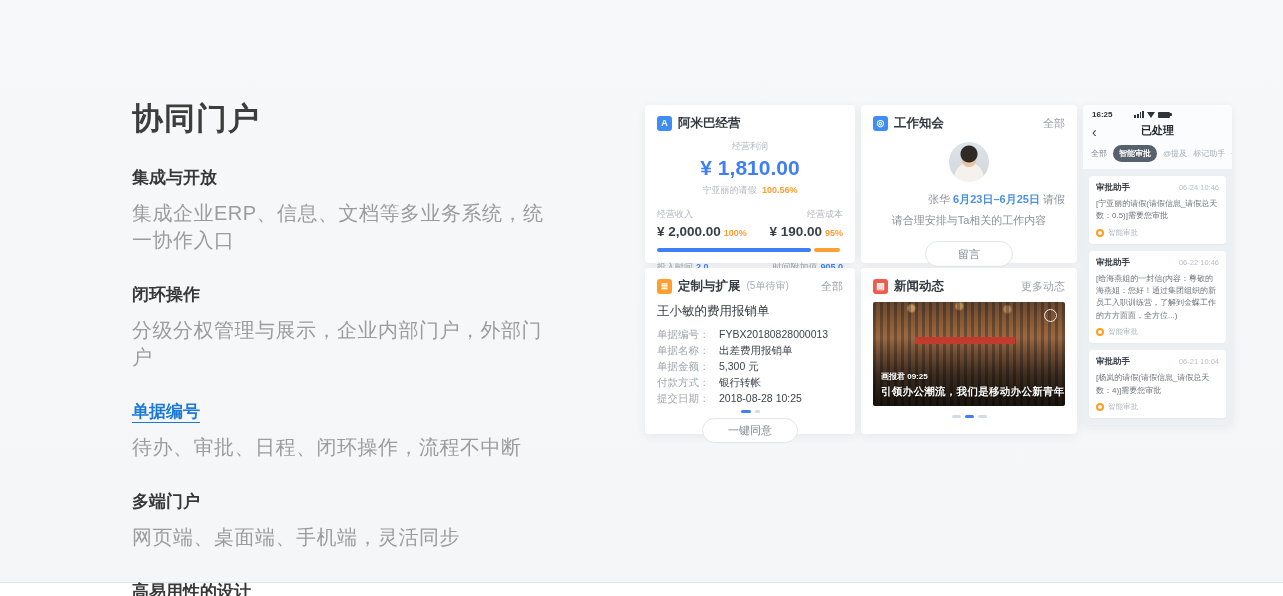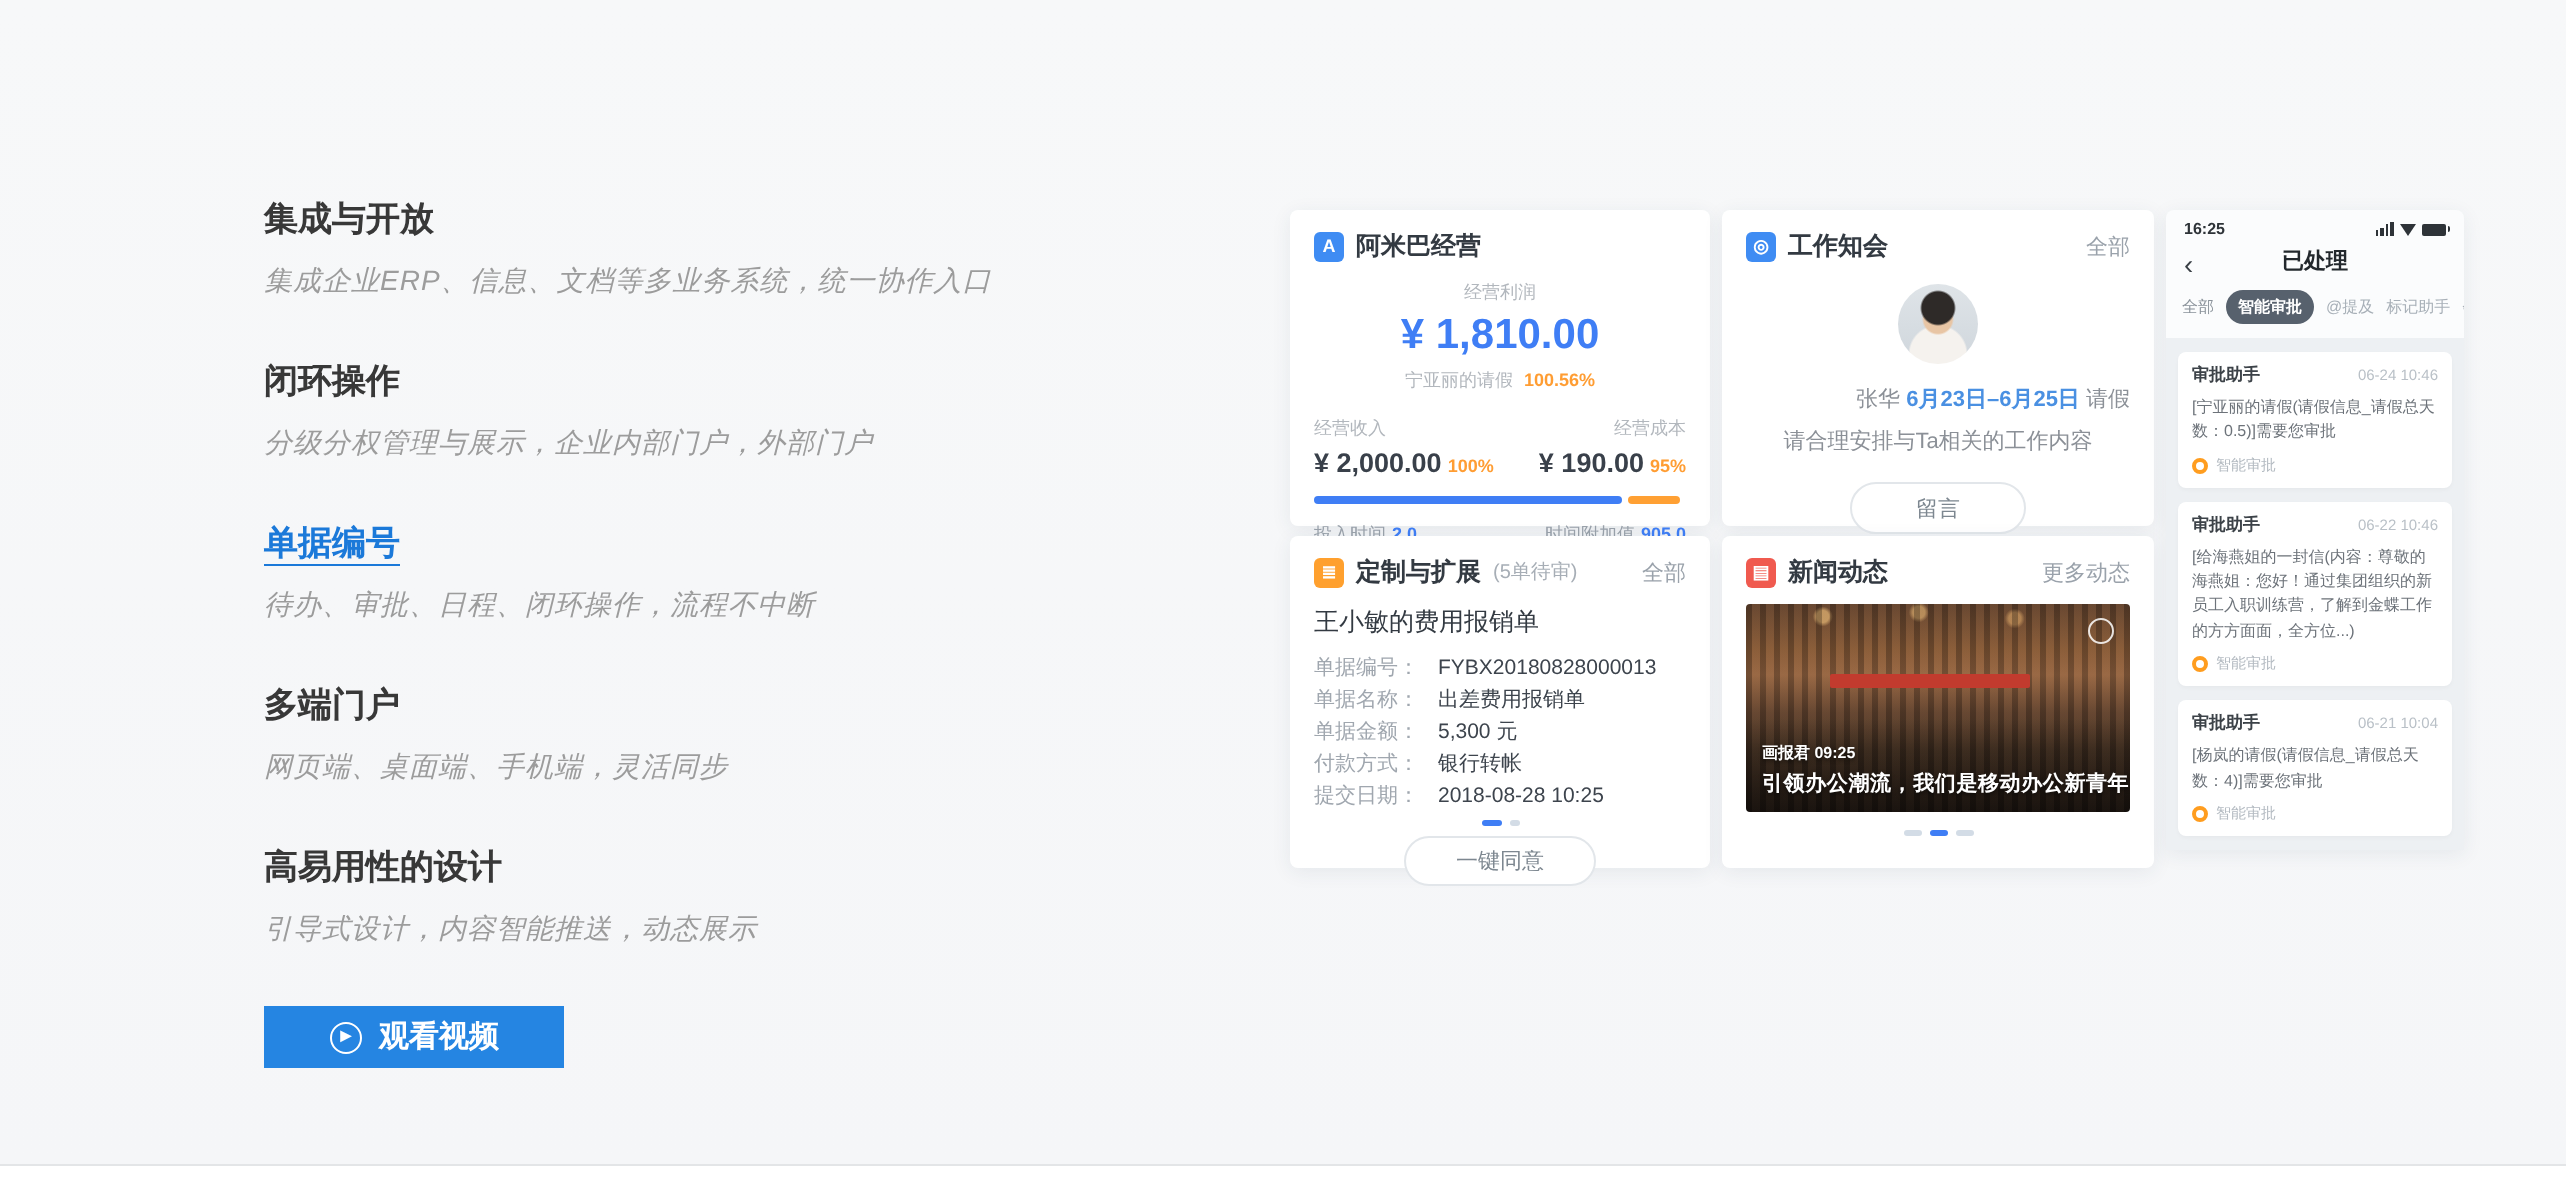--- a/index.html
+++ b/index.html
@@ -18,21 +18,21 @@
 
   
   .left { position:absolute; left:132px; top:98px; width:420px; }
   .page-title { font-size:31px; font-weight:600; color:#3d3d3d; letter-spacing:1px; margin-bottom:26px; }
   .feature { margin-bottom:29px; }
   .feature h3 { font-size:17px; font-weight:700; color:#383838; margin-bottom:11px; cursor:pointer; }
   .feature.active h3 {
     color:#1b79d9; text-decoration:underline;
     text-decoration-thickness:1px; text-underline-offset:5px;
   }
-  .feature p { font-size:14px; color:#9c9c9c; letter-spacing:.5px;font-style:italic; }
+  .feature p { font-size:20px; color:#9c9c9c; letter-spacing:.5px; }
   .video-btn {
     margin-top:18px; width:150px; height:31px; border:none; cursor:pointer;
     background:#2585e2; color:#fff; font-size:15px; font-weight:700;
     display:flex; align-items:center; justify-content:center; gap:9px;
     font-family:"Liberation Sans",sans-serif;
   }
   .play-icon {
     width:16px; height:16px; border:1.4px solid #fff; border-radius:50%;
     display:flex; align-items:center; justify-content:center;
     font-size:7px; line-height:1; color:#fff; padding-left:1px;
@@ -133,21 +133,21 @@
   #card-news .dots .off { width:9px; }
   #card-news .dots .on { width:9px; }
 
   
   #phone {
     position:absolute; left:1083px; top:105px; width:149px; height:320px;
     background:#fbfcfd; border-radius:4px 4px 0 0;
     box-shadow:0 2px 10px rgba(40,60,90,.08);
     overflow:hidden; display:flex; flex-direction:column;
   }
-  .statusbar { display:flex; justify-content:space-between; align-items:center; padding:5px 9px 2px;gap:22px; }
+  .statusbar { display:flex; align-items:center; padding:5px 9px 2px;gap:22px; }
   .status-time { font-size:8px; color:#2e3338; font-weight:700; }
   .status-icons { display:flex; align-items:center; gap:3px; }
   .sig { display:flex; align-items:flex-end; gap:1px; }
   .sig i { display:block; width:1.6px; background:#2e3338; }
   .sig i:nth-child(1){height:3px}.sig i:nth-child(2){height:4.5px}.sig i:nth-child(3){height:6px}.sig i:nth-child(4){height:7px}
   .wifi { width:0; height:0; border-left:4px solid transparent; border-right:4px solid transparent; border-top:6px solid #2e3338; }
   .batt { width:12px; height:6px; background:#2e3338; border-radius:1px; position:relative; }
   .batt:after { content:""; position:absolute; right:-2px; top:1.5px; width:1.5px; height:3px; background:#2e3338; border-radius:0 1px 1px 0; }
   .phone-nav { position:relative; height:22px; display:flex; align-items:center; justify-content:center; }
   .back-chevron { position:absolute; left:9px; top:1px; font-size:14px; color:#3a4046; cursor:pointer; line-height:20px; }
@@ -165,20 +165,21 @@
   .msg-tag { display:flex; align-items:center; gap:4px; }
   .ring { width:8px; height:8px; border:2px solid #ff9d1f; border-radius:50%; }
   .msg-tag span { font-size:7.5px; color:#b3bac1; }
 </style>
 </head>
 <body>
 
 <div class="section">
 
   <div class="left">
+    <div class="page-title">协同门户</div>
 
     <div class="feature">
       <h3>集成与开放</h3>
       <p>集成企业ERP、信息、文档等多业务系统，统一协作入口</p>
     </div>
     <div class="feature">
       <h3>闭环操作</h3>
       <p>分级分权管理与展示，企业内部门户，外部门户</p>
     </div>
     <div class="feature active">

